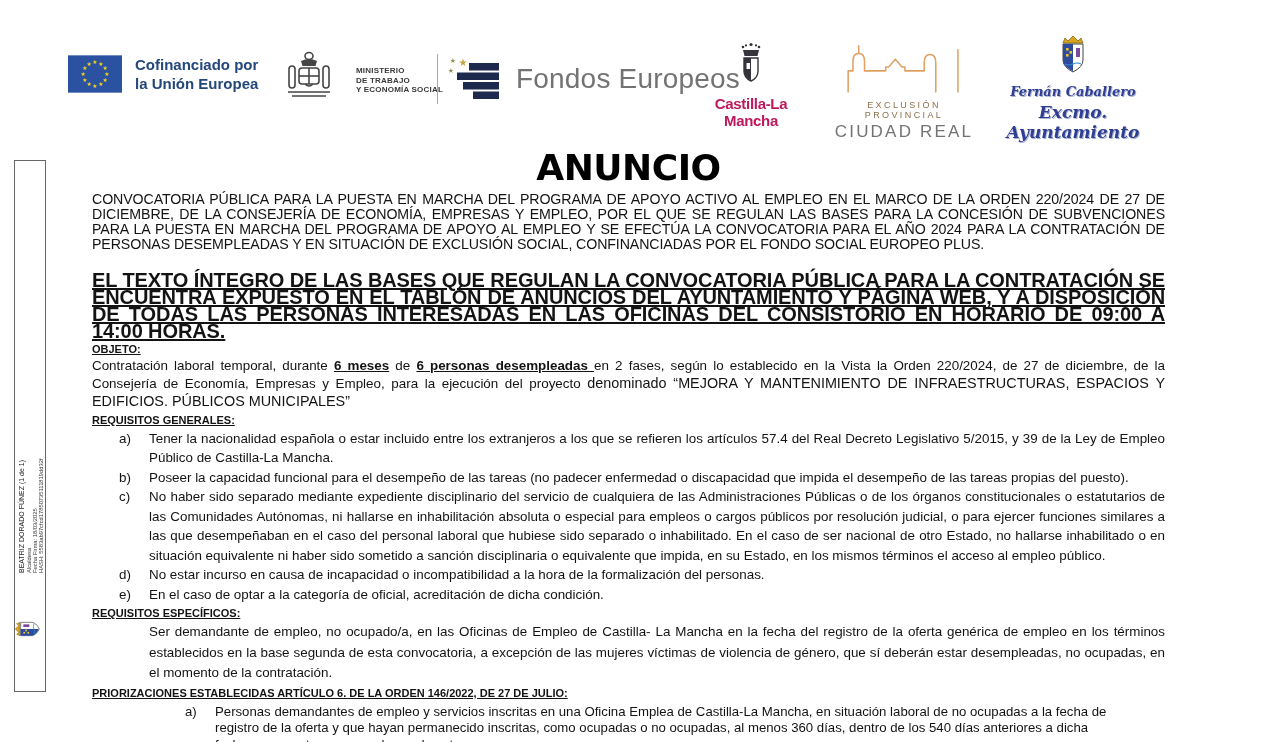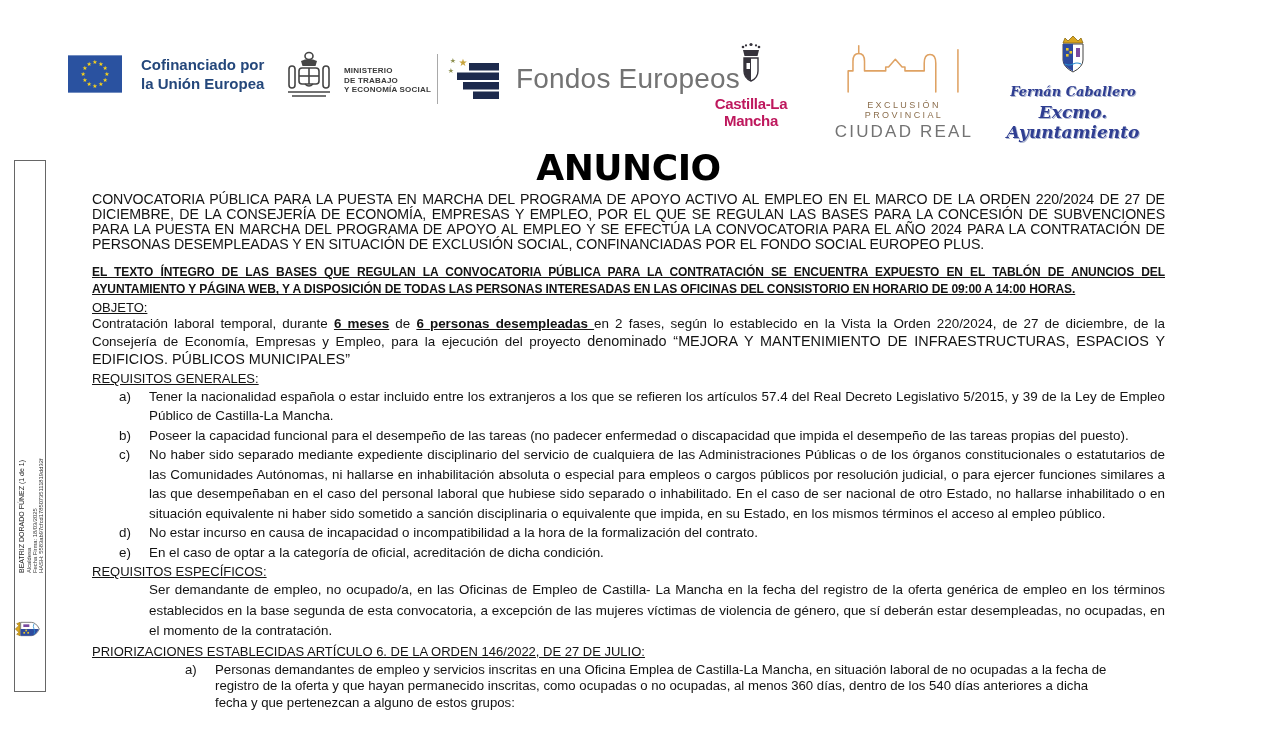--- a/index.html
+++ b/index.html
@@ -1,22 +1,22 @@
 <!DOCTYPE html>
 <html><head>
 <meta charset="utf-8">
 <style>
   html,body{margin:0;padding:0;background:#fff;}
   .page{position:relative;width:1268px;height:742px;background:#ffffff;overflow:hidden;
         font-family:"Liberation Sans",sans-serif;color:#131313;}
   
   .hdr{position:absolute;}
-  .eu-logo{left:68px;top:55px;display:flex;gap:19px;align-items:center;}
+  .eu-logo{left:68px;top:55px;display:flex;gap:13px;align-items:center;}
   .eu-text{font-weight:bold;font-size:15px;line-height:19px;color:#24477b;}
-  .ministerio{left:286px;top:50px;display:flex;gap:12px;align-items:flex-start;}
+  .ministerio{left:286px;top:50px;display:flex;gap:24px;align-items:flex-start;}
   .min-text{margin-top:16px;font-size:8px;font-weight:bold;color:#3a3a3a;line-height:9.5px;letter-spacing:.2px;}
   .hdr-divider{left:437px;top:54px;width:1px;height:50px;background:#a9a9a9;}
   .fondos{left:447px;top:56px;display:flex;gap:15px;align-items:center;}
   .fondos-text{font-size:28px;color:#737373;letter-spacing:.2px;}
   .clm{left:690px;top:42px;width:122px;text-align:center;}
   .clm-label{margin-top:3px;font-weight:bold;font-size:15px;color:#be185d;letter-spacing:-.3px;}
   .diputacion{left:828px;top:42px;width:152px;text-align:center;}
   .dip-l1{margin-top:2px;font-size:9px;letter-spacing:2.4px;color:#8c6f4e;}
   .dip-l2{margin-top:2px;font-size:17px;letter-spacing:2.2px;color:#737373;}
   .ayto{left:998px;top:34px;width:150px;text-align:center;}
@@ -29,23 +29,23 @@
   .side-rot{position:absolute;left:3px;top:412px;width:260px;height:26px;
             transform-origin:0 0;transform:rotate(-90deg);}
   .side-name{font-size:7px;line-height:8px;color:#222;white-space:nowrap;}
   .side-small{font-size:5.8px;line-height:6.2px;color:#333;white-space:nowrap;}
   .side-crest{position:absolute;left:4px;top:452px;transform:rotate(-90deg);}
   
   .main{position:absolute;left:92px;top:148px;width:1073px;}
   .doc-title{text-align:center;font-family:"DejaVu Sans",sans-serif;font-weight:bold;
              font-size:36px;line-height:40px;letter-spacing:-.5px;margin:0 0 4px 0;color:#000;}
   .p-bold{font-weight:normal;font-size:14.2px;line-height:15.1px;text-align:justify;letter-spacing:-.1px;margin:0;}
-  .p-bold-u{font-weight:bold;font-size:12px;line-height:17px;text-align:justify;letter-spacing:-.1px;
-            text-decoration:underline;margin:12px 0 0 0;}
-  .hd{font-weight:normal;font-size:13px;line-height:17px;text-decoration:underline;margin:1px 0 0 0;}
+  .p-bold-u{font-weight:bold;font-size:20px;line-height:17px;text-align:justify;letter-spacing:-.1px;
+            text-decoration:underline;margin:20px 0 0 0;}
+  .hd{font-weight:bold;font-size:11px;line-height:17px;text-decoration:underline;margin:1px 0 0 0;}
   .p-norm{font-size:13.4px;line-height:16.8px;text-align:justify;margin:0;}
   .seg-u{font-weight:bold;text-decoration:underline;}
   .seg-alt{font-size:14.4px;}
   .req-item{position:relative;padding-left:57px;font-size:13.4px;line-height:19.5px;text-align:justify;margin:0;}
   .req-item .mk{position:absolute;left:27px;top:0;}
   .esp-p{margin:0 0 0 57px;font-size:13.4px;line-height:20.5px;text-align:justify;}
   .prior-item{position:relative;padding-left:123px;max-width:900px;font-size:13.2px;line-height:16.6px;margin:2px 0 0 0;}
   .prior-item .mk{position:absolute;left:93px;top:0;}
 </style>
 </head>
@@ -208,21 +208,21 @@
     <div class="req-item">
       <span class="mk">b)</span>
       <span>Poseer la capacidad funcional para el desempeño de las tareas (no padecer enfermedad o discapacidad que impida el desempeño de las tareas propias del puesto).</span>
     </div>
     <div class="req-item">
       <span class="mk">c)</span>
       <span>No haber sido separado mediante expediente disciplinario del servicio de cualquiera de las Administraciones Públicas o de los órganos constitucionales o estatutarios de las Comunidades Autónomas, ni hallarse en inhabilitación absoluta o especial para empleos o cargos públicos por resolución judicial, o para ejercer funciones similares a las que desempeñaban en el caso del personal laboral que hubiese sido separado o inhabilitado. En el caso de ser nacional de otro Estado, no hallarse inhabilitado o en situación equivalente ni haber sido sometido a sanción disciplinaria o equivalente que impida, en su Estado, en los mismos términos el acceso al empleo público.</span>
     </div>
     <div class="req-item">
       <span class="mk">d)</span>
-      <span>No estar incurso en causa de incapacidad o incompatibilidad a la hora de la formalización del contrato.</span>
+      <span>No estar incurso en causa de incapacidad o incompatibilidad a la hora de la formalización del personas.</span>
     </div>
     <div class="req-item">
       <span class="mk">e)</span>
       <span>En el caso de optar a la categoría de oficial, acreditación de dicha condición.</span>
     </div>
 
     <p class="hd">REQUISITOS ESPECÍFICOS:</p>
 
     <p class="esp-p">Ser demandante de empleo, no ocupado/a, en las Oficinas de Empleo de Castilla- La Mancha en la fecha del registro de la oferta genérica de empleo en los términos establecidos en la base segunda de esta convocatoria, a excepción de las mujeres víctimas de violencia de género, que sí deberán estar desempleadas, no ocupadas, en el momento de la contratación.</p>
 

